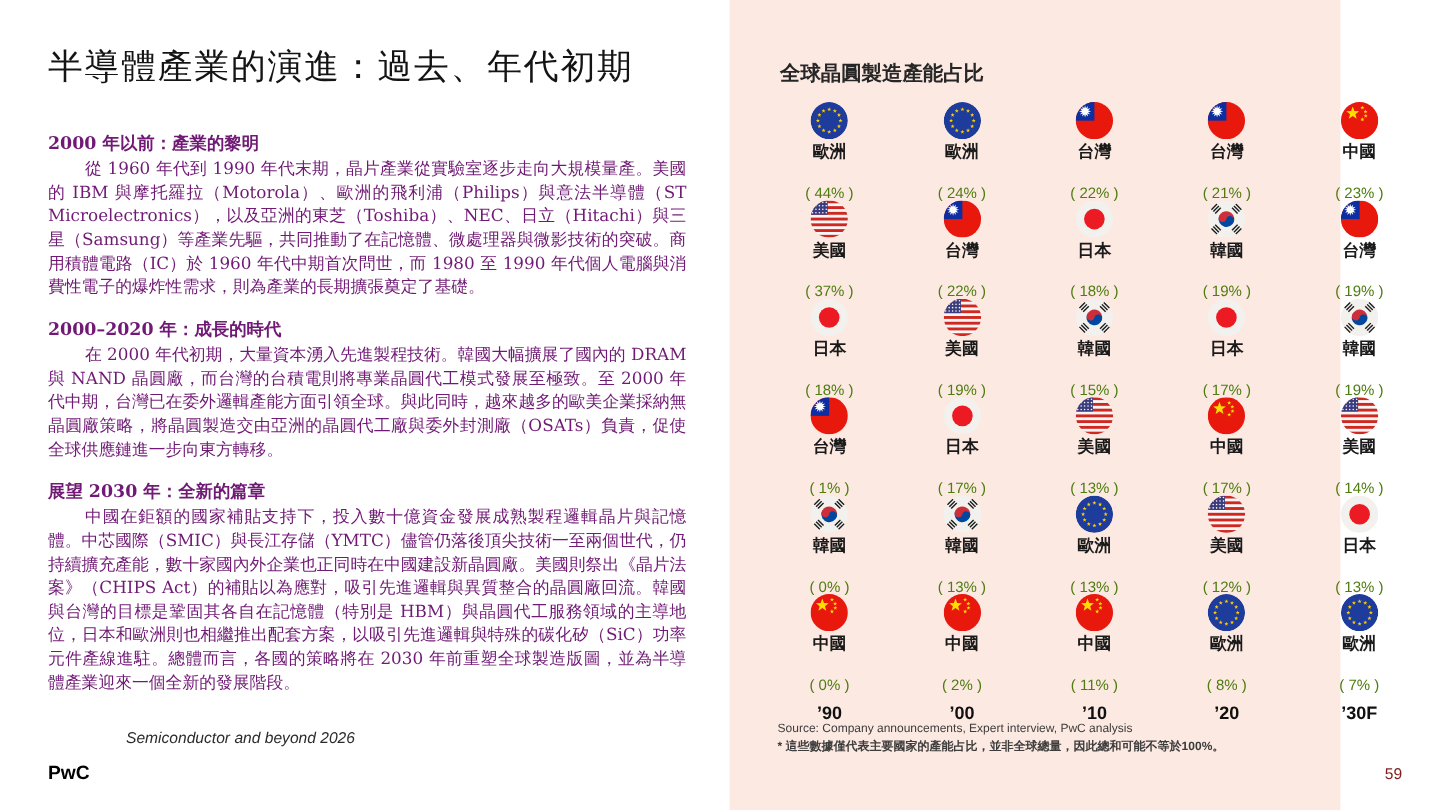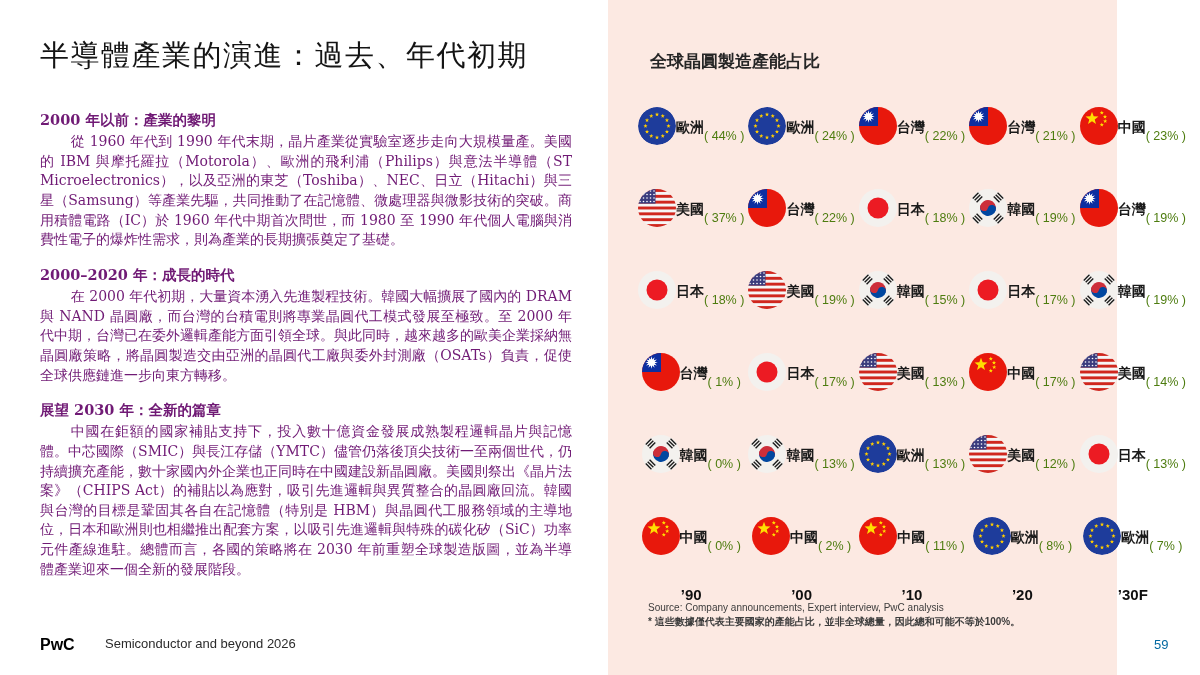--- a/index.html
+++ b/index.html
@@ -7,34 +7,34 @@
          font-family:"Liberation Sans","DejaVu Sans",sans-serif;}
   
   .left-area{position:absolute;left:40px;top:0;width:532px;}
   .page-title{font-family:"DejaVu Serif","Liberation Serif",serif;font-size:29px;font-weight:500;
               color:#141414;margin:36px 0 0 0;letter-spacing:1.5px;white-space:nowrap;}
   .sections{margin-top:34px;font-family:"DejaVu Serif","Liberation Serif",serif;
             font-size:14px;line-height:1.4;color:#701a75;text-align:justify;}
   .sec-heading{font-weight:700;font-size:14.5px;margin:15px 0 2px 0;}
   .sec-body{text-indent:2.2em;margin:0;}
   .footer-logo{position:absolute;left:40px;top:636px;font-size:16px;font-weight:700;color:#000;}
-  .footer-doc{position:absolute;left:105px;top:636px;font-size:13px;color:#2b2b2b;}
+  .footer-doc{position:absolute;left:105px;top:607px;font-size:13px;color:#2b2b2b;font-style:italic;}
   
   .panel{position:absolute;left:608px;top:0;width:509px;height:675px;background:#fce9e2;}
   .panel-title{position:absolute;left:42px;top:50px;font-size:17px;font-weight:700;color:#262626;margin:0;}
   .grid{position:absolute;left:28px;top:85px;width:552px;display:grid;grid-template-columns:repeat(5,1fr);}
   .col{display:flex;flex-direction:column;align-items:center;}
-  .cell{height:82px;display:flex;flex-direction:row;align-items:center;justify-content:flex-start;}
+  .cell{height:82px;display:flex;flex-direction:column;align-items:center;justify-content:flex-start;}
   .flag{width:38px;height:38px;display:block;}
   .region{font-size:14px;font-weight:700;color:#1a1a1a;margin-top:3px;line-height:1.1;}
   .pct{font-size:12.5px;color:#4d7c0f;margin-top:20px;line-height:1;}
   .year{font-size:15px;font-weight:700;color:#101010;margin-top:9px;text-align:right;}
   .source{position:absolute;left:40px;top:602px;font-size:10px;color:#3c3c3c;}
   .footnote{position:absolute;left:40px;top:615px;font-size:10px;color:#3c3c3c;font-weight:bold;}
-  .page-number{position:absolute;left:546px;top:637px;font-size:13px;color:#0369a1;}
+  .page-number{position:absolute;left:546px;top:637px;font-size:13px;color:#7f1d1d;}
 </style>
 </head>
 <body>
 
 <div class="slide">
 
   <div class="left-area">
     <h1 class="page-title">半導體產業的演進：過去、年代初期</h1>
     <div class="sections" id="sections">
         <div class="sec-heading">2000 年以前：產業的黎明</div>

